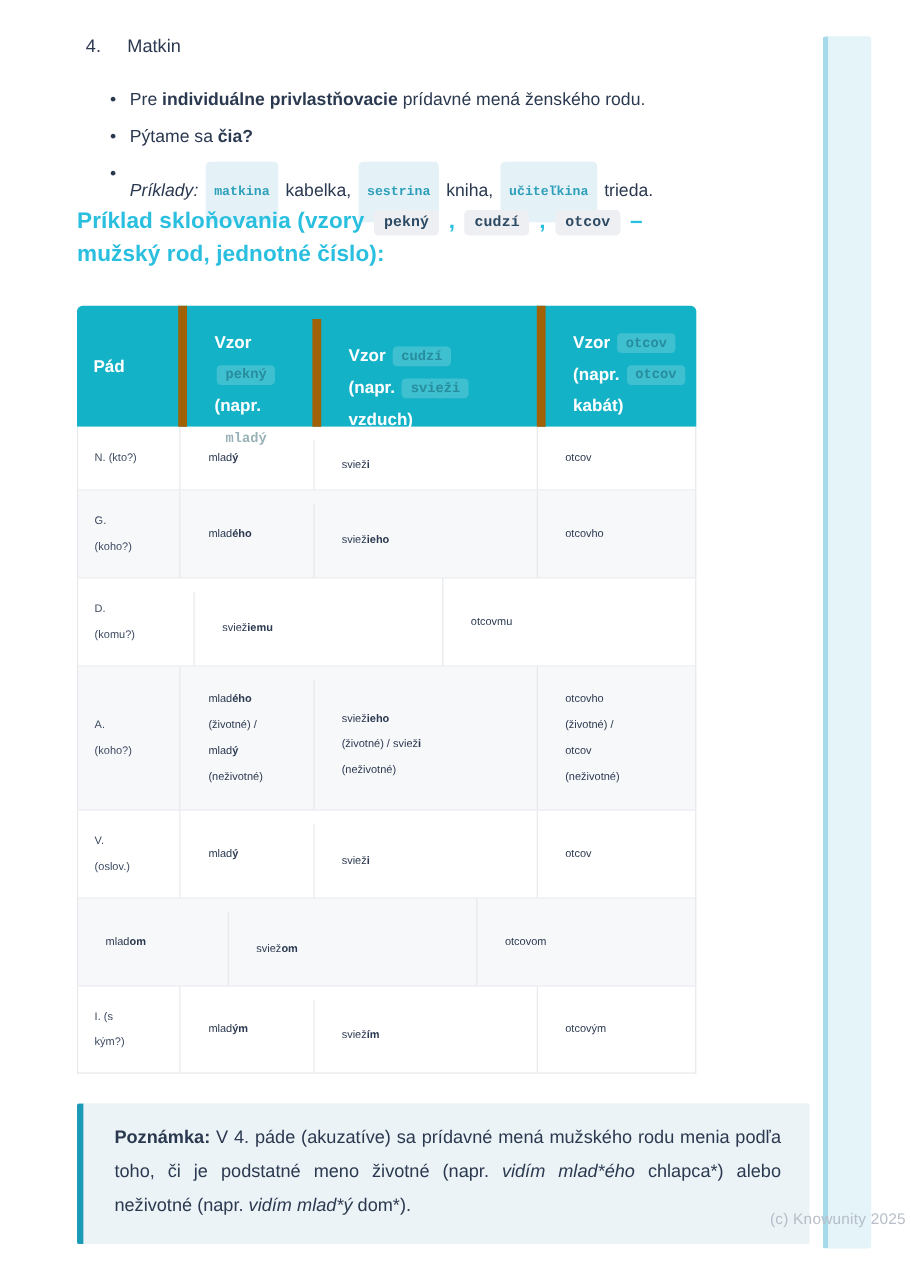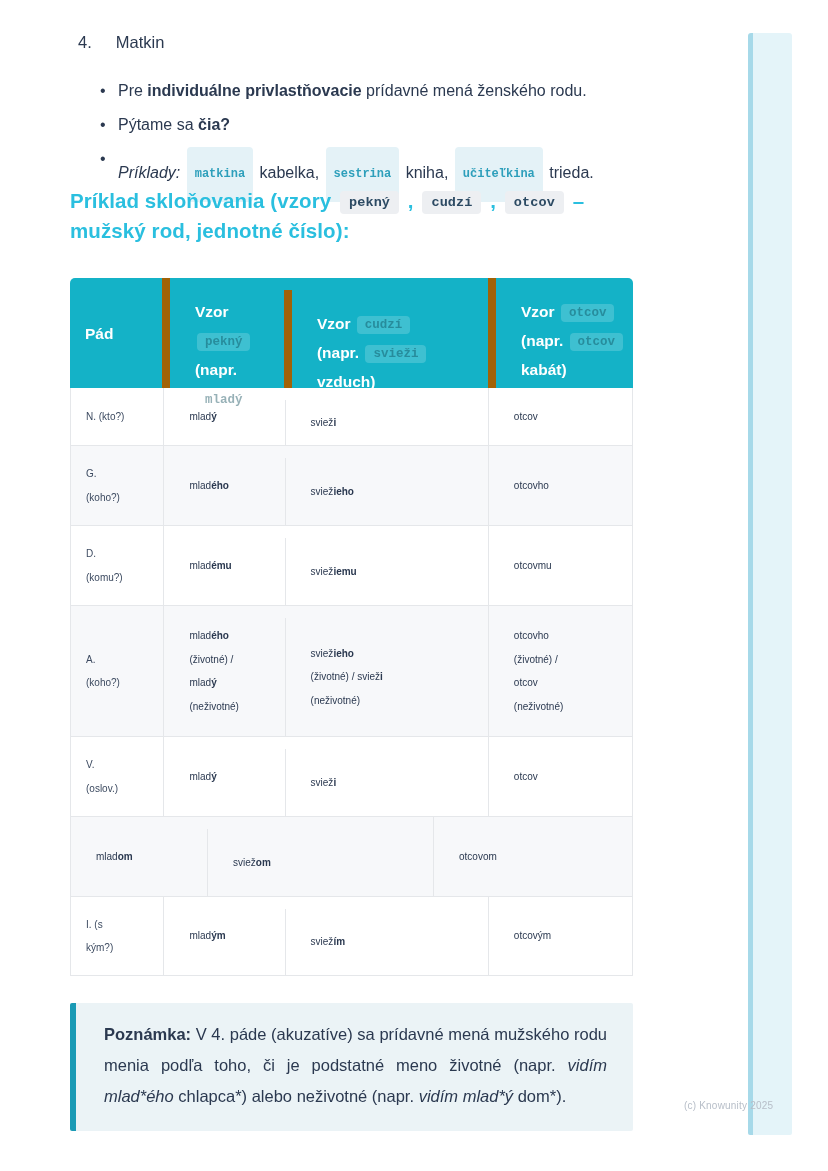--- a/index.html
+++ b/index.html
@@ -69,31 +69,31 @@
     font-family:"Liberation Mono","DejaVu Sans Mono",monospace;font-weight:700;
   }
   .seg-code-teal{background:var(--chipTealBg);color:var(--chipTealText);
     font-size:12px;padding:20px 8px;margin:0 2px;line-height:15px;vertical-align:1px;}
   .seg-code-gray{background:var(--chipGrayBg);color:var(--chipGrayText);
     font-size:13.5px;padding:4px 9px;margin:0 3px;line-height:15px;vertical-align:2px;}
   .seg-code-faded{background:rgba(255,255,255,.18);color:rgba(8,68,84,.42);
     font-size:12.5px;padding:2px 8px;margin:0 2px;line-height:14px;vertical-align:1px;}
 
   
-  #note{left:70px;top:1003px;width:563px;box-sizing:border-box;min-height:128px;
+  #note{left:70px;top:1003px;width:666px;box-sizing:border-box;min-height:128px;
         background:var(--noteBg);border-left:6px solid var(--noteBorder);border-radius:2px;
         padding:16px 26px 16px 28px;font-size:16.5px;line-height:31px;text-align:justify;}
 
   
   #edgebar{left:748px;top:33px;width:44px;height:1102px;box-sizing:border-box;
            background:var(--barFill);border-left:5px solid var(--barEdge);
            border-radius:3px 3px 2px 2px;}
 
   
-  #watermark{left:684px;top:1100px;font-size:10px;color:var(--wm);letter-spacing:.2px;}
+  #watermark{left:700px;top:1100px;font-size:14px;color:var(--wm);letter-spacing:.2px;}
 </style>
 </head>
 <body>
 
 <div id="title" class="abs">
   <span class="num">4.</span><span class="t">Matkin</span>
 </div>
 
 <ul id="bullets" class="abs">
   <li><span>Pre </span><span class="seg-b">individuálne privlastňovacie</span><span> prídavné mená ženského rodu.</span></li>
@@ -146,23 +146,20 @@
       </div>
     <div class="td c3">
         <div class="cwrap"><span>otcovho</span></div>
       </div>
   </div>
 
   <div class="trow h80">
     <div class="td c0">
         <div class="cwrap"><span>D.</span><br><span>(komu?)</span></div>
       </div>
-    <div class="td c1">
-        <div class="cwrap"><span>mlad</span><span class="seg-b">ému</span></div>
-      </div>
     <div class="td c2">
         <div class="cwrap"><span>sviež</span><span class="seg-b">iemu</span></div>
       </div>
     <div class="td c3">
         <div class="cwrap"><span>otcovmu</span></div>
       </div>
   </div>
 
   <div class="trow h131 alt">
     <div class="td c0">

